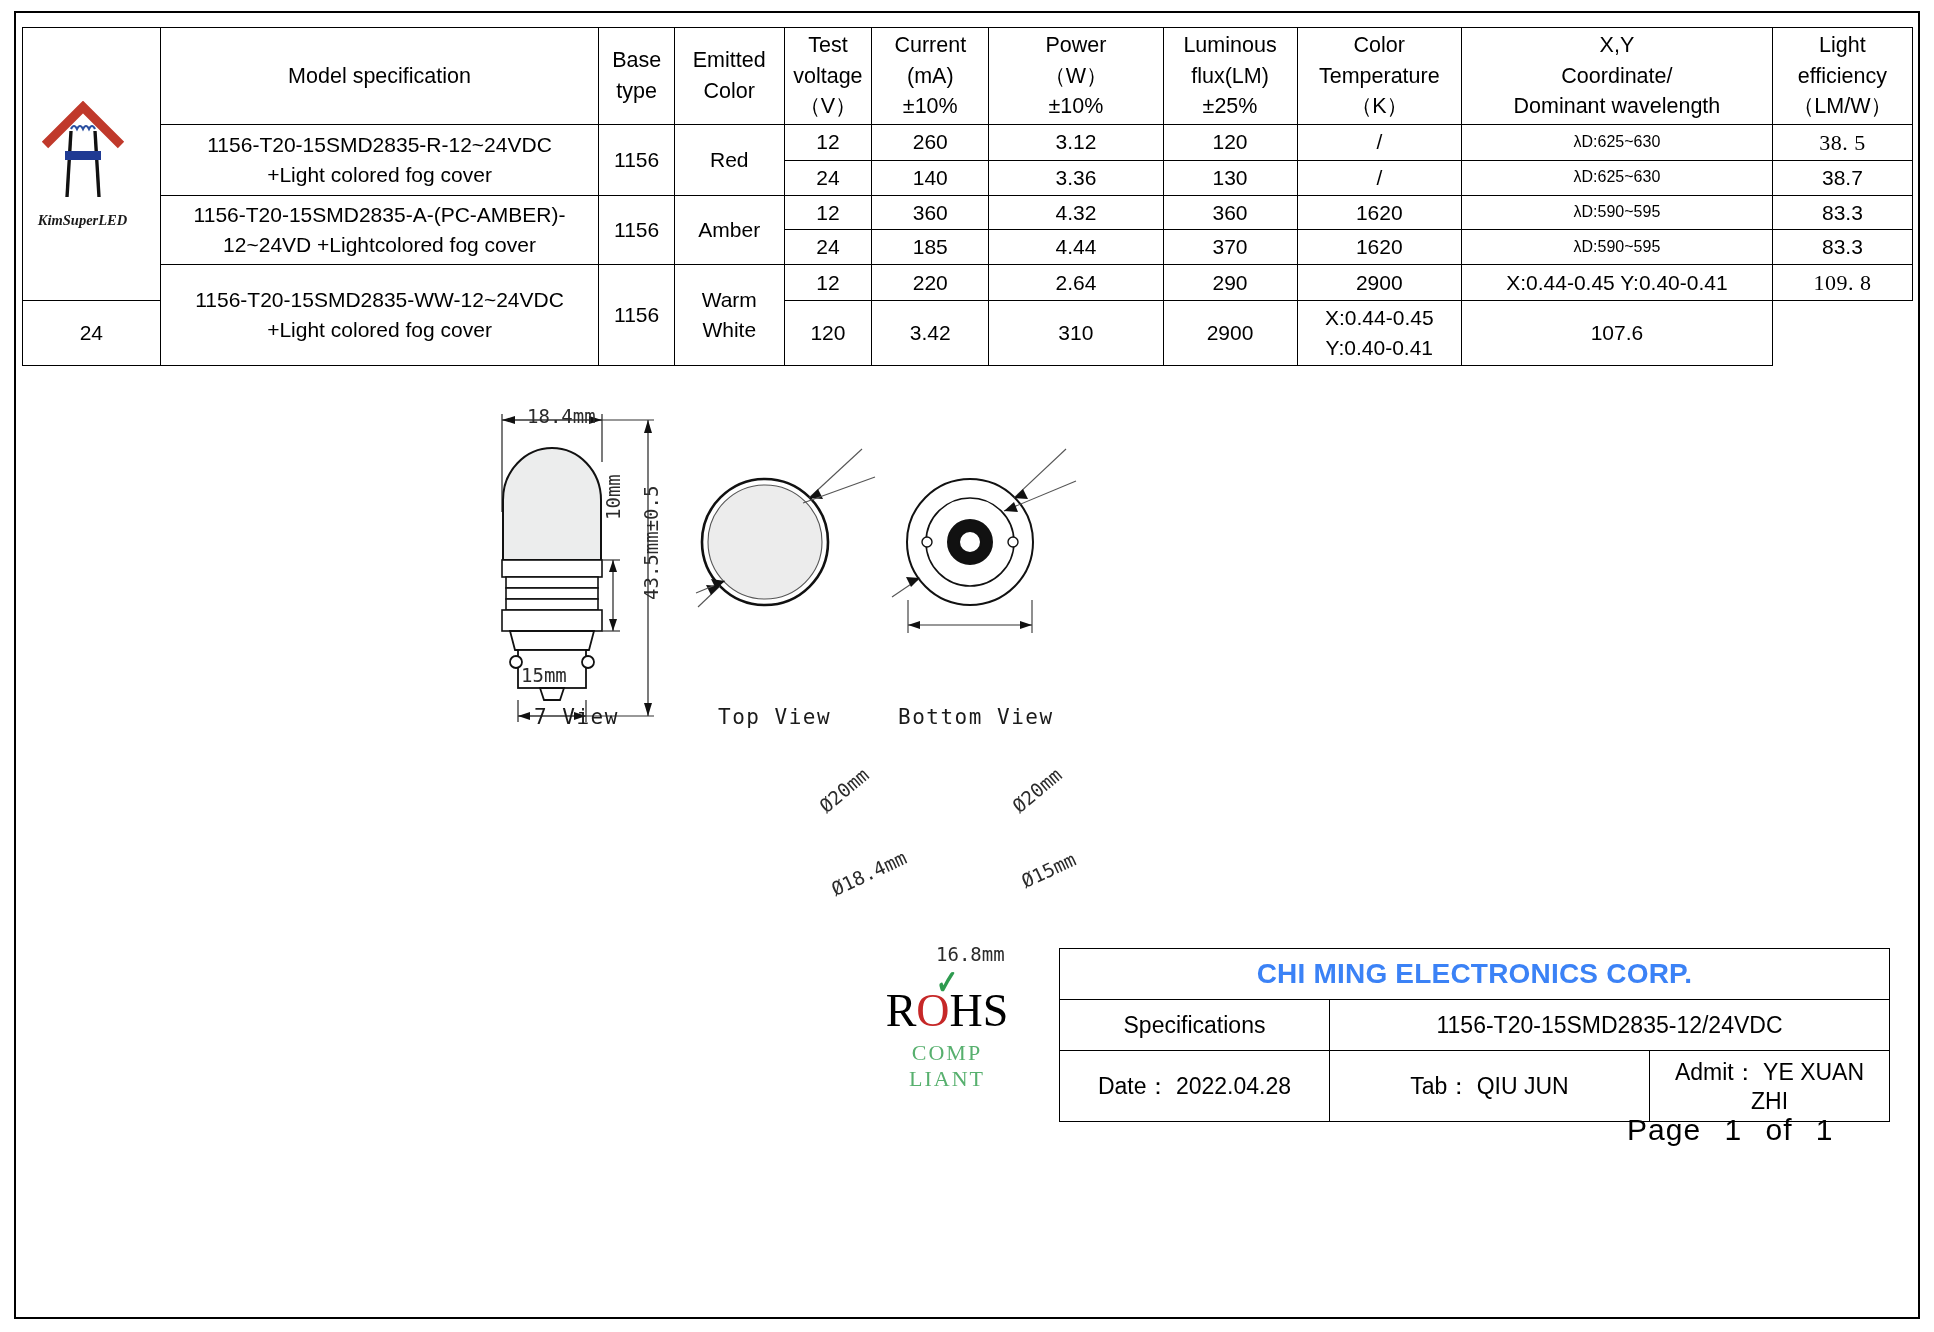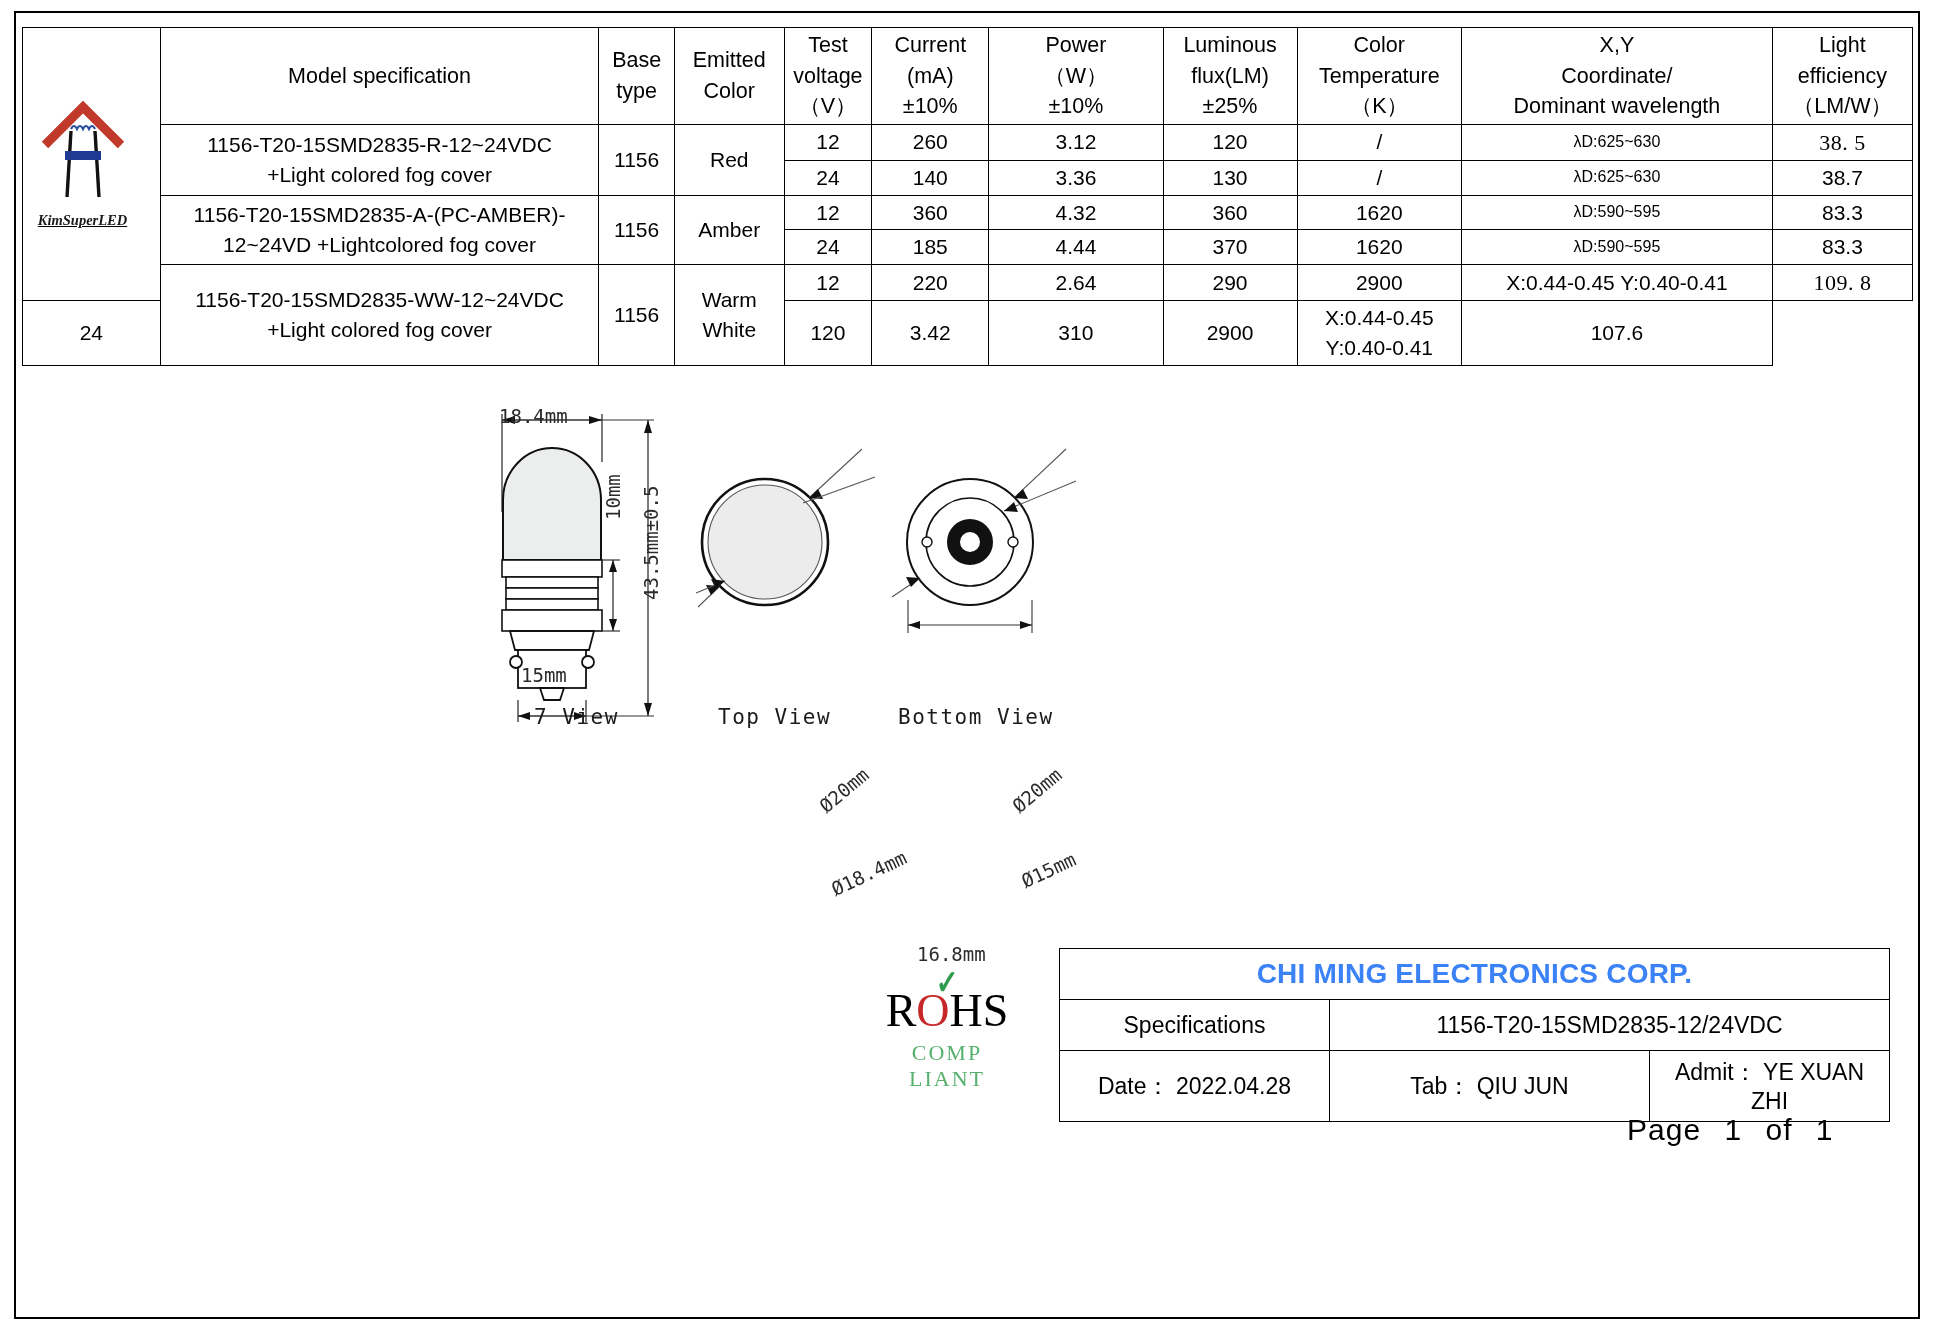--- a/index.html
+++ b/index.html
@@ -43,21 +43,21 @@
     border: 1.5px solid #000;
     text-align: center;
     vertical-align: middle;
     font-weight: normal;
     padding: 2px 3px;
     line-height: 1.42;
   }
   table.spec th {
     font-size: 21.5px;
   }
-  .logo-cell { border-right: 1.5px solid #000; width: 113px; padding: 0; text-decoration: underline; }
+  .logo-cell { border-right: 1.5px solid #000; width: 113px; padding: 0; }
   .col-model { width: 360px; }
   .col-base  { width: 62px; }
   .col-emit  { width: 90px; }
   .col-tv    { width: 72px; }
   .col-cur   { width: 96px; }
   .col-pow   { width: 143px; }
   .col-flux  { width: 110px; }
   .col-ct    { width: 135px; }
   .col-xy    { width: 255px; }
   .col-eff   { width: 115px; }
@@ -381,21 +381,21 @@
     <line x1="132" y1="160" x2="150" y2="160" stroke="#333" stroke-width="1.2"></line>
     <line x1="132" y1="231" x2="150" y2="231" stroke="#333" stroke-width="1.2"></line>
 
     <line x1="178" y1="20" x2="178" y2="316" stroke="#333" stroke-width="1.3"></line>
     <path d="M178 20 l-4 13 l8 0 z" fill="#111"></path>
     <path d="M178 316 l-4 -13 l8 0 z" fill="#111"></path>
     <line x1="131" y1="20" x2="184" y2="20" stroke="#333" stroke-width="1.2"></line>
     <line x1="116" y1="316" x2="184" y2="316" stroke="#333" stroke-width="1.2"></line>
   </svg>
 
-  <div class="dim-text" style="left:499px;top:25px">18.4mm</div>
+  <div class="dim-text" style="left:527px;top:25px">18.4mm</div>
   <div class="dim-text" style="left:521px;top:284px">15mm</div>
   <div class="dim-text" style="left:602px;top:140px;transform:rotate(-90deg);transform-origin:left top;">10mm</div>
   <div class="dim-text" style="left:640px;top:220px;transform:rotate(-90deg);transform-origin:left top;">43.5mm±0.5</div>
   <div class="view-label" style="left:534px;top:325px">7 View</div>
 
   <svg width="300" height="230" viewBox="0 0 300 230" style="position:absolute;left:690px;top:45px">
     <circle cx="75" cy="117" r="63" fill="#fff" stroke="#111" stroke-width="2.6"></circle>
     <circle cx="75" cy="117" r="57" fill="#ececec" stroke="#555" stroke-width="1.1"></circle>
 
     <line x1="119" y1="73" x2="172" y2="24" stroke="#555" stroke-width="1.1"></line>
@@ -429,21 +429,21 @@
     <path d="M40 153 l-14 -1 l5 10 z" fill="#111"></path>
 
     <line x1="28" y1="200" x2="152" y2="200" stroke="#333" stroke-width="1.2"></line>
     <path d="M28 200 l12 -4 l0 8 z" fill="#111"></path>
     <path d="M152 200 l-12 -4 l0 8 z" fill="#111"></path>
     <line x1="28" y1="175" x2="28" y2="208" stroke="#333" stroke-width="1.1"></line>
     <line x1="152" y1="175" x2="152" y2="208" stroke="#333" stroke-width="1.1"></line>
   </svg>
   <div class="dim-text" style="left:1008px;top:420px;transform:rotate(-40deg);transform-origin:left top;">Ø20mm</div>
   <div class="dim-text" style="left:1018px;top:492px;transform:rotate(-25deg);transform-origin:left top;">Ø15mm</div>
-  <div class="dim-text" style="left:917px;top:563px">16.8mm</div>
+  <div class="dim-text" style="left:936px;top:563px">16.8mm</div>
   <div class="view-label" style="left:898px;top:325px">Bottom View</div>
 </div>
 
 <div id="rohs">
   <div class="rohs-main">
     <span class="rohs-check">✓</span><span>R</span><span class="rohs-o">O</span><span>HS</span>
   </div>
   <div class="rohs-sub">COMP LIANT</div>
 </div>
 

